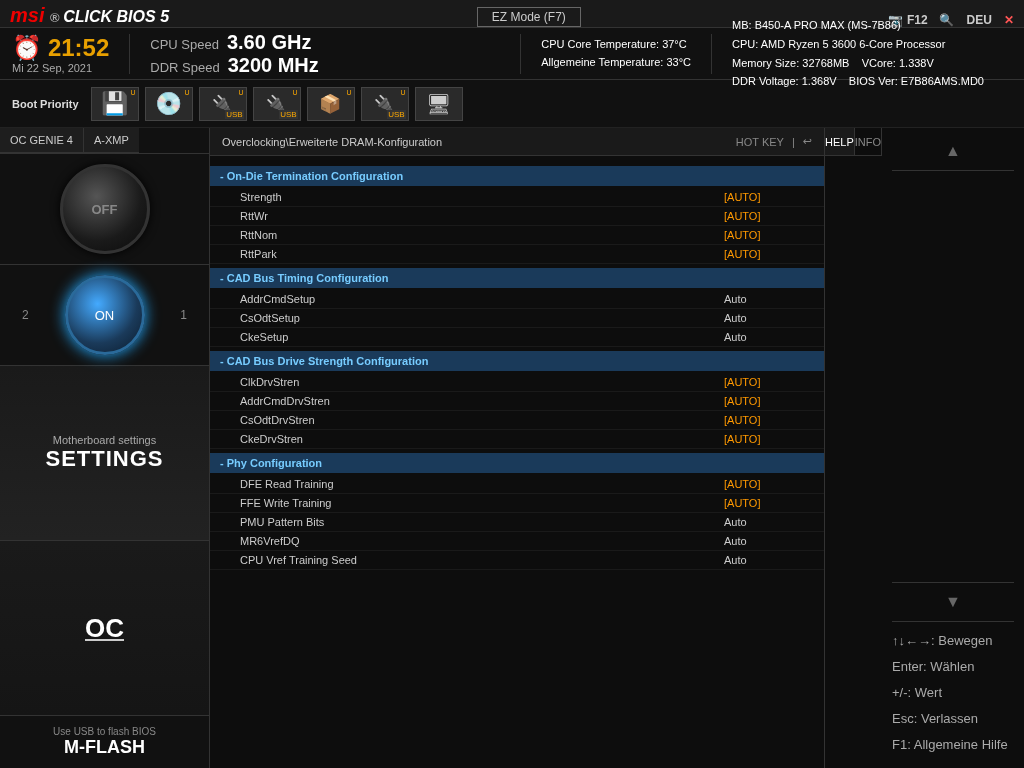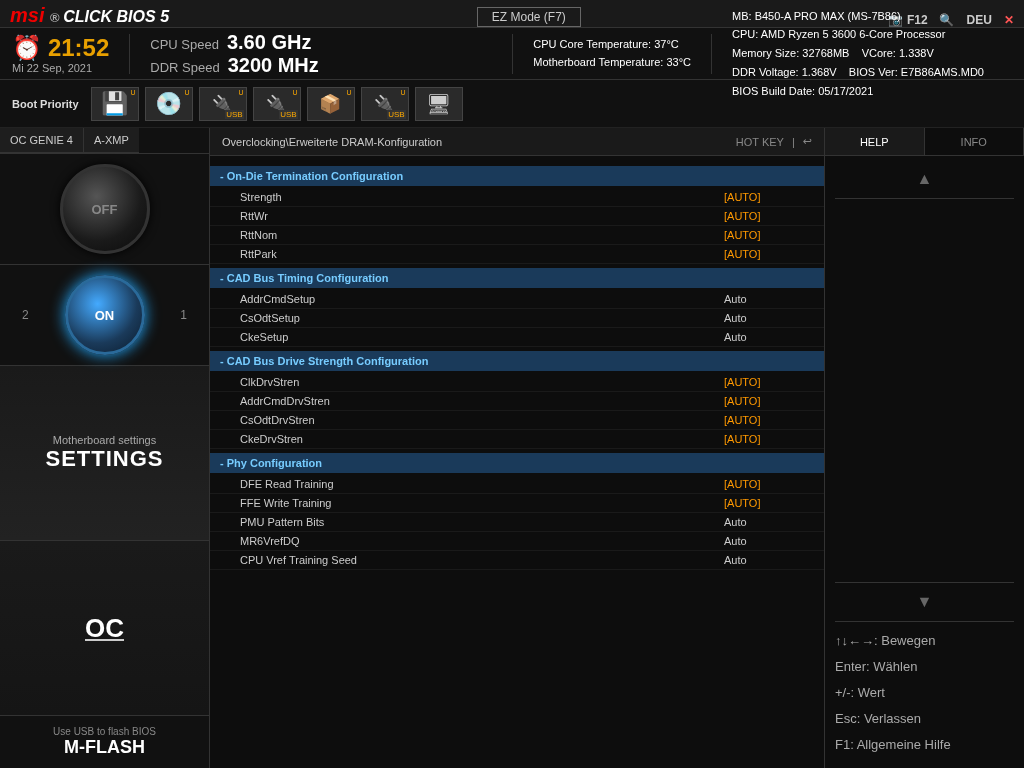--- a/index.html
+++ b/index.html
@@ -176,21 +176,21 @@
     .knob-on {
       width: 80px;
       height: 80px;
       border-radius: 50%;
       background: radial-gradient(circle at 40% 35%, #4af, #1a3a5a 60%, #0a1a2a);
       border: 3px solid #2a6a9a;
       display: flex;
       align-items: center;
       justify-content: center;
       font-size: 13px;
-      font-weight: bold;
+      font-weight: normal;
       color: #fff;
       cursor: pointer;
       box-shadow: 0 0 15px #2af;
     }
     .knob-num-left { position: absolute; left: 22px; color: #888; font-size: 12px; }
     .knob-num-right { position: absolute; right: 22px; color: #888; font-size: 12px; }
     #settings-section {
       flex: 1;
       display: flex;
       flex-direction: column;
@@ -273,21 +273,21 @@
     .section-row .row-val { color: #ff9900; font-size: 11px; min-width: 80px; }
     .section-row .row-val.auto-color { color: #ff9900; }
     .section-row .row-val.plain-color { color: #ccc; }
 
     
     #right-panel {
       width: 200px;
       background: #0d0d0d;
       border-left: 1px solid #333;
       display: flex;
-      flex-direction: column;
+      flex-direction: row;
     }
     #right-tabs {
       display: flex;
       height: 28px;
       border-bottom: 1px solid #333;
     }
     .right-tab {
       flex: 1;
       display: flex;
       align-items: center;
@@ -362,21 +362,21 @@
   </div>
 
   <div style="width:1px; height:40px; background:#333;"></div>
 
   <div id="temps-block">
     <div>
       <span>CPU Core Temperature:</span>
       <span>37°C</span>
     </div>
     <div>
-      <span>Motherboard Temperature:</span>
+      <span>Allgemeine Temperature:</span>
       <span>33°C</span>
     </div>
   </div>
 
   <div style="width:1px; height:40px; background:#333;"></div>
 
   <div id="mb-info-block">
     <div>
       <span>MB:</span>
       <span>B450-A PRO MAX (MS-7B86)</span>
@@ -391,24 +391,20 @@
       &nbsp;&nbsp;
       <span>VCore:</span>
       <span>1.338V</span>
     </div>
     <div>
       <span>DDR Voltage:</span>
       <span>1.368V</span>
       &nbsp;&nbsp;
       <span>BIOS Ver:</span>
       <span>E7B86AMS.MD0</span>
-    </div>
-    <div>
-      <span>BIOS Build Date:</span>
-      <span>05/17/2021</span>
     </div>
   </div>
 </div>
 
 <div id="boot-priority-bar">
   <span id="boot-priority-label">Boot Priority</span>
   <div class="boot-device" style="font-size:22px;">
     💾
     <span class="boot-device-u" style="color:#fa0; font-size:7px;">U</span>
   </div>

